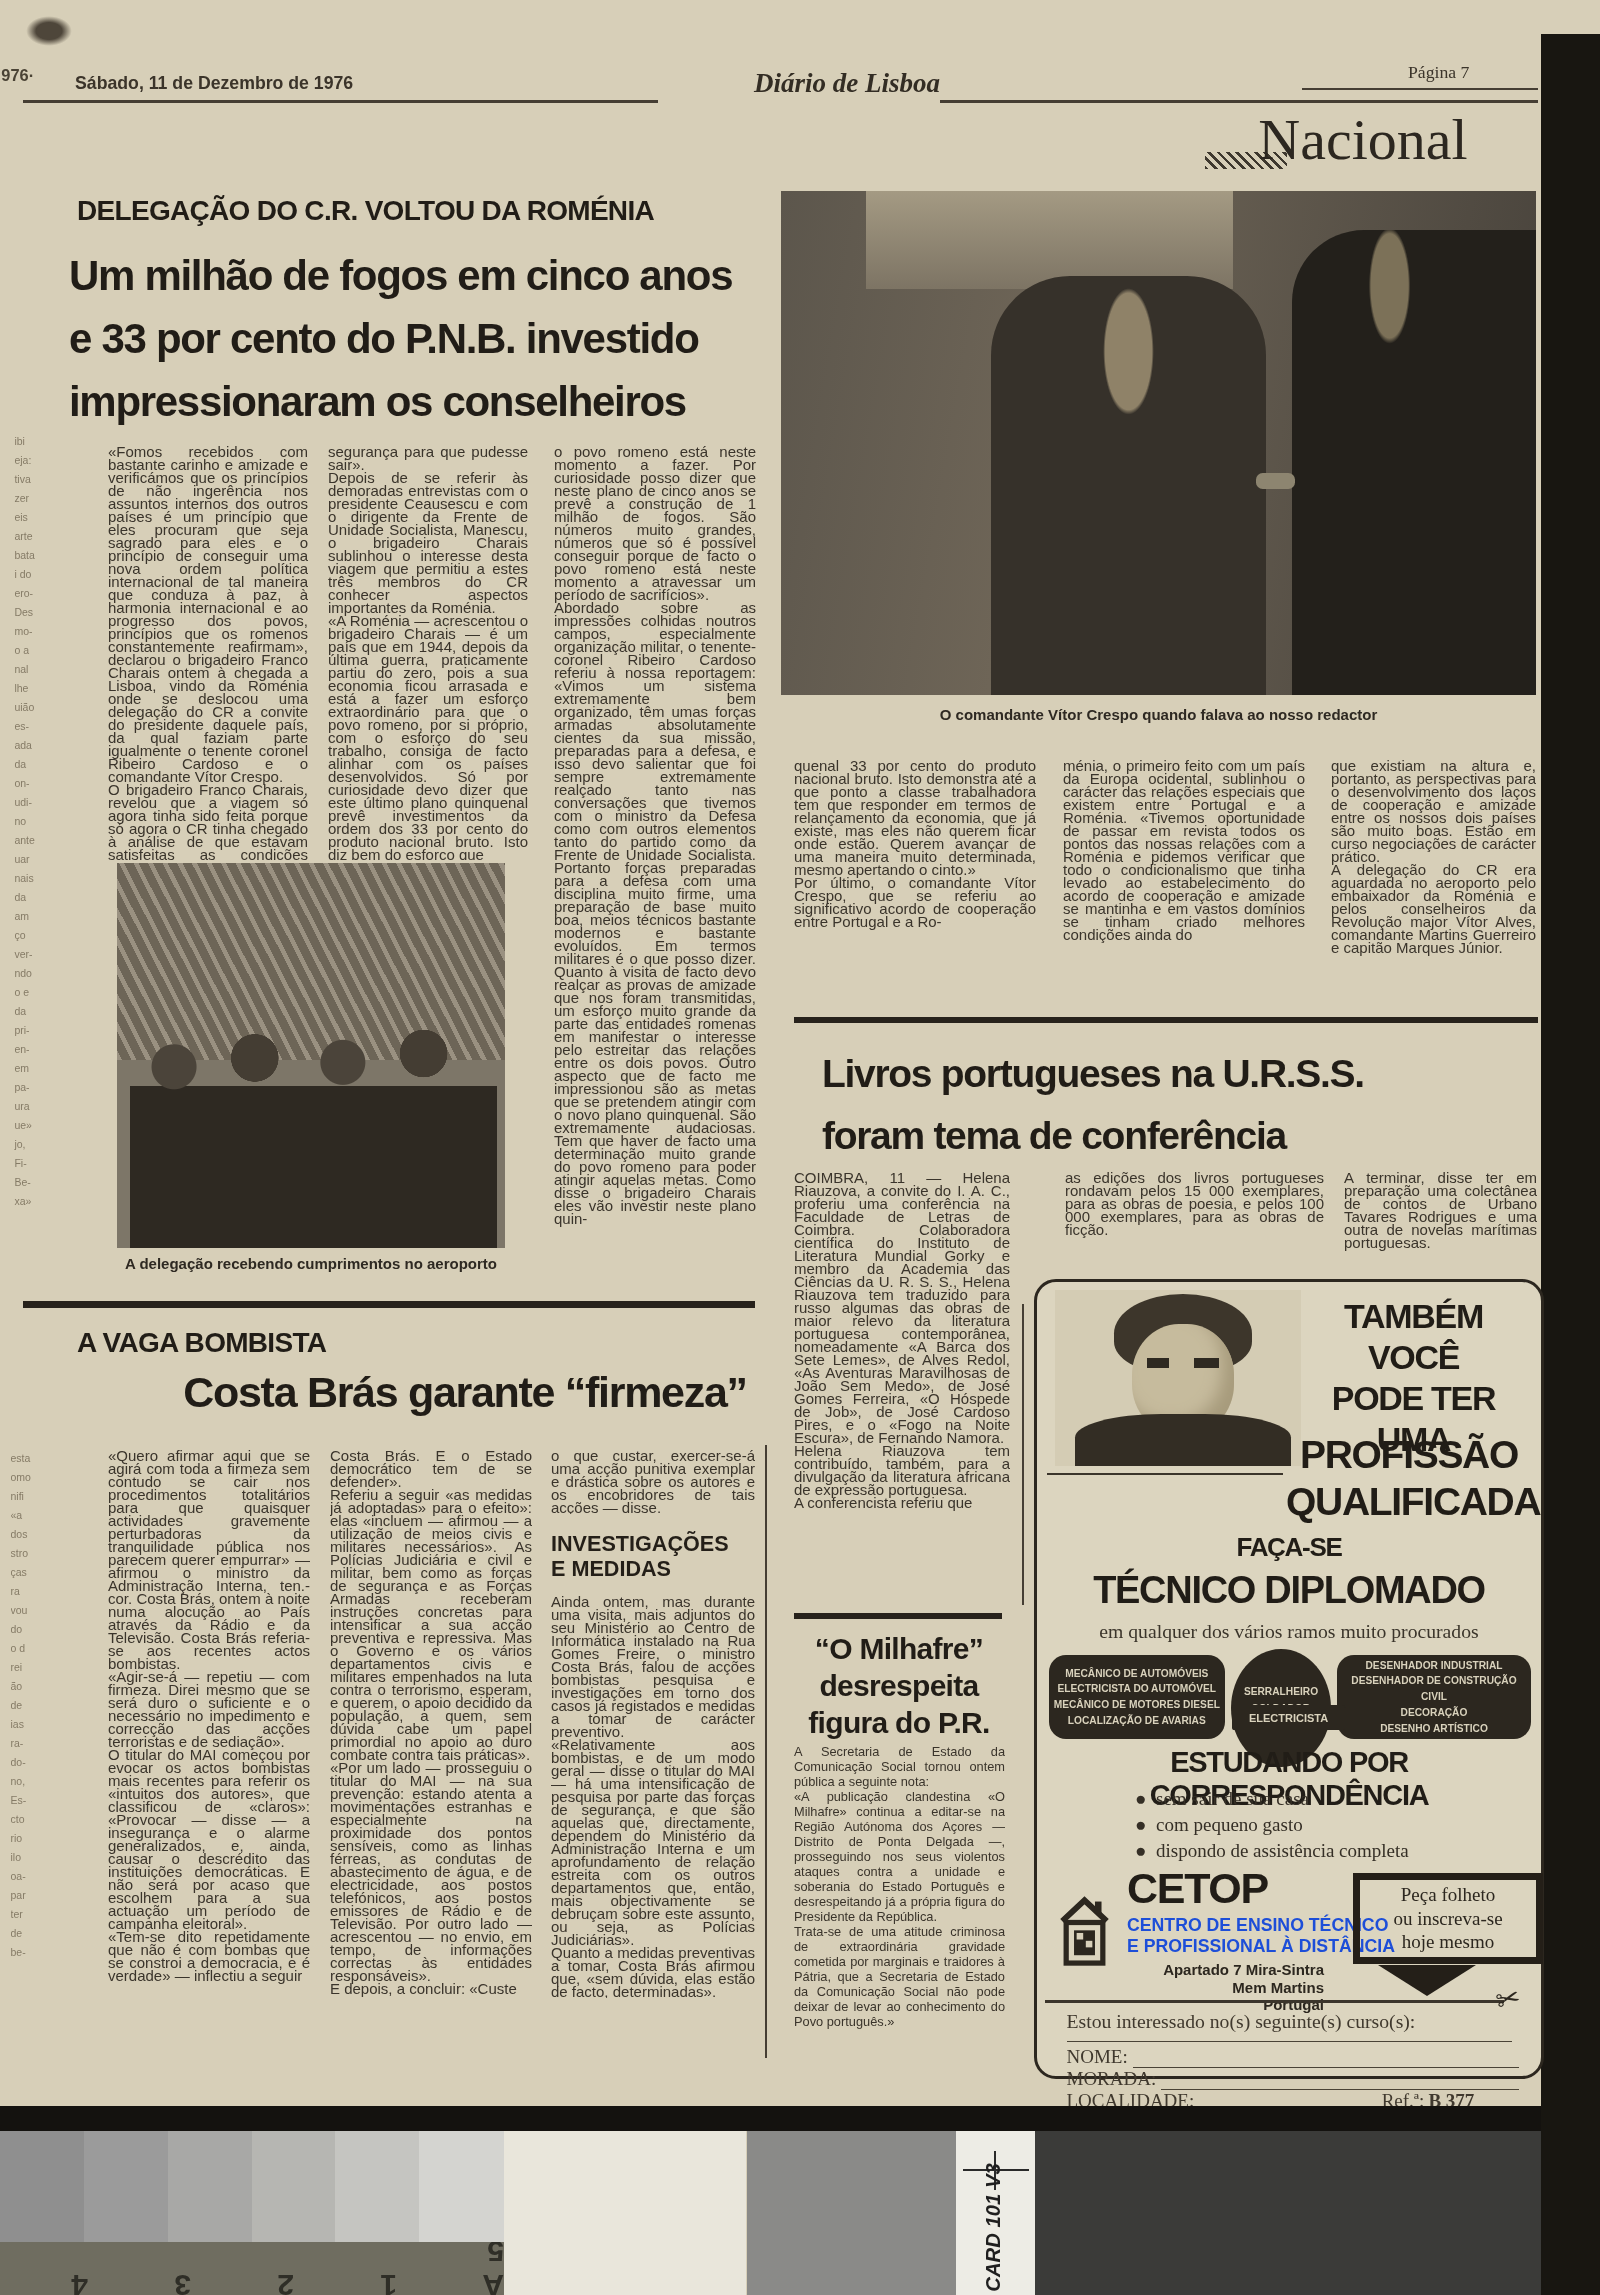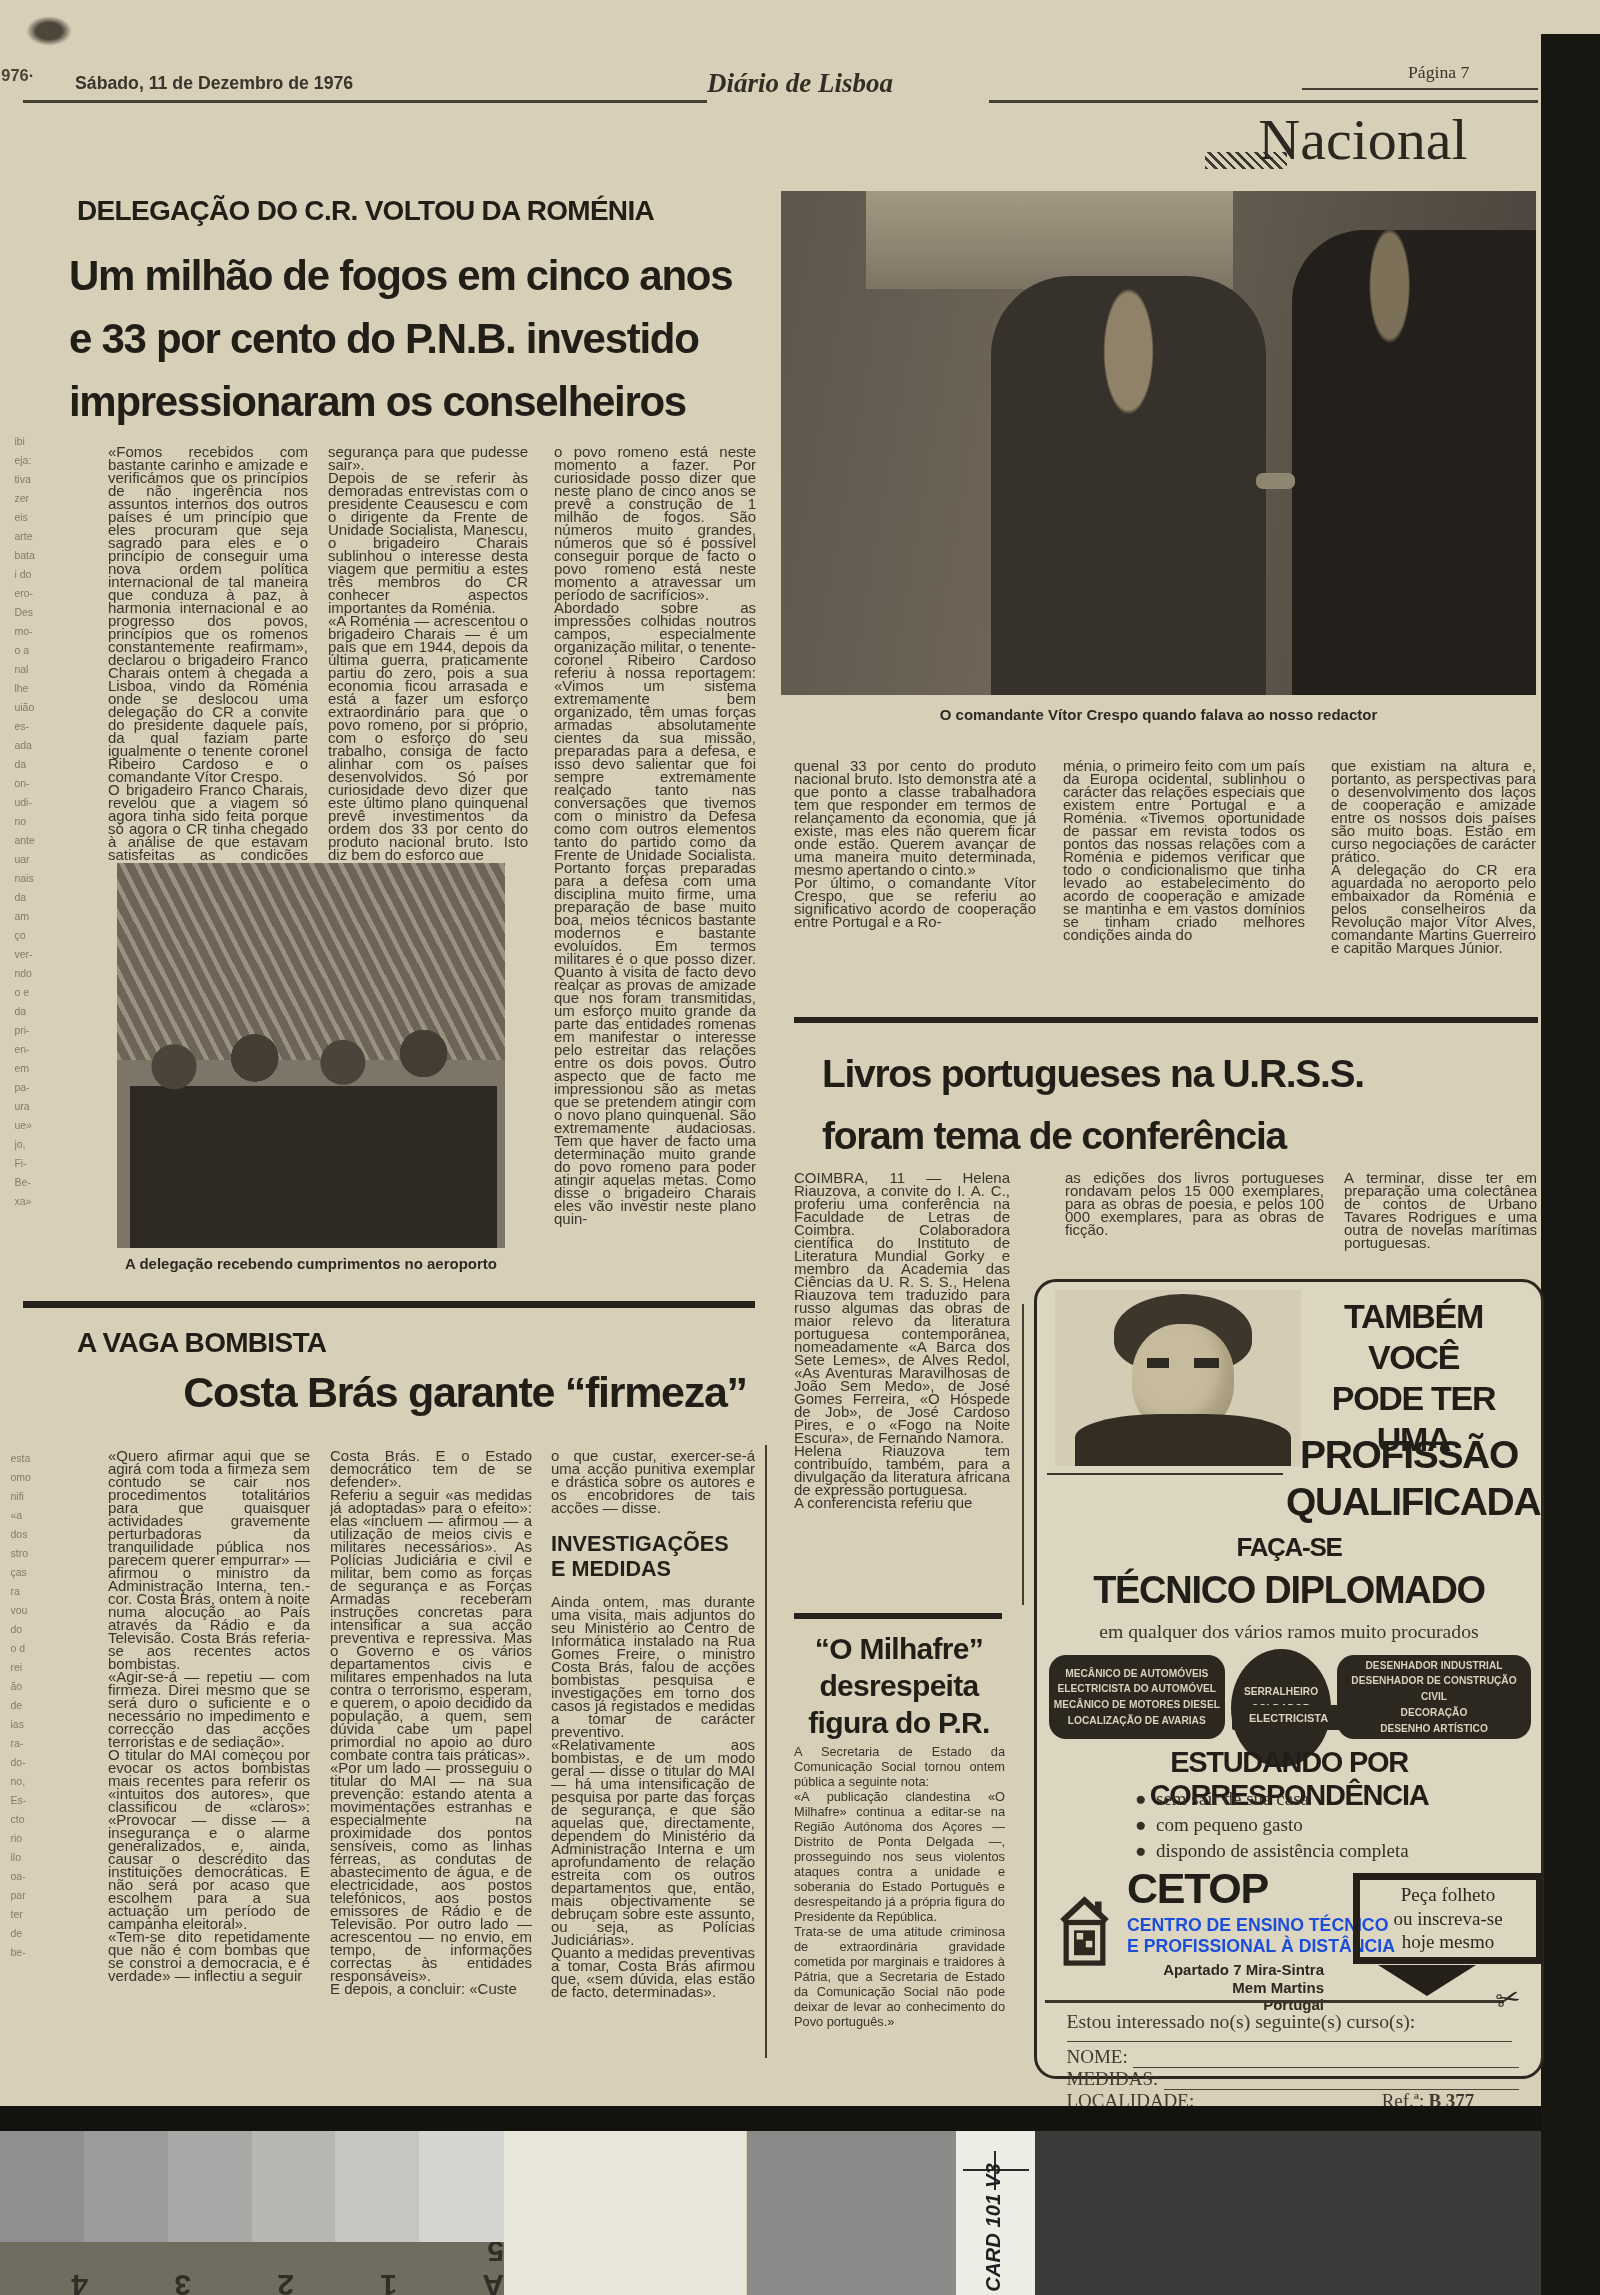--- a/index.html
+++ b/index.html
@@ -99,21 +99,21 @@
 oa-
 par
 ter
 de
 be-</div>
   <div class="abs" style="left:26px;top:15.7px;width:46px;height:30px;background:radial-gradient(ellipse,#4e463a 0 40%,transparent 70%);"></div>
 
   <div class="abs" style="left:75px;top:73px;font-size:17.7px;font-weight:bold;color:#3b342a;">Sábado, 11 de Dezembro de 1976</div>
   <div class="abs thinrule" style="left:23px;top:100px;width:1515px;height:2.6px;"></div>
   <div class="abs thinrule" style="left:1302px;top:88px;width:236px;height:2px;"></div>
-  <div class="abs serif" style="left:707px;top:68px;width:282px;height:35px;background:#d7cfb8;text-align:left;font-size:27px;font-weight:bold;font-style:italic;color:#332d24;">Diário de Lisboa</div>
+  <div class="abs serif" style="left:658px;top:68px;width:282px;height:35px;background:#d7cfb8;text-align:right;font-size:27px;font-weight:bold;font-style:italic;color:#332d24;">Diário de Lisboa</div>
   <div class="abs serif" style="left:1408px;top:62px;font-size:17.7px;color:#3b342a;">Página 7</div>
   <div class="abs" style="left:1205px;top:152px;width:82px;height:17px;background:repeating-linear-gradient(45deg,#3e382e 0 2.6px,transparent 2.6px 6.6px);"></div>
   <div class="abs serif" style="left:1232px;top:106px;width:262px;text-align:center;font-size:58px;color:#2c2720;">Nacional</div>
 
   <div class="abs kicker" style="left:77px;top:195px;">DELEGAÇÃO DO C.R. VOLTOU DA ROMÉNIA</div>
   <div class="abs headline prelines" style="left:69px;top:244px;width:708px;font-size:42px;line-height:63px;">Um milhão de fogos em cinco anos
 e 33 por cento do P.N.B. investido
 impressionaram os conselheiros</div>
 
   <div class="abs bodycol" style="left:108px;top:445px;width:200px;height:415px;">«Fomos recebidos com bastante carinho e amizade e verificámos que os princípios de não ingerência nos assuntos internos dos outros países é um princípio que eles procuram que seja sagrado para eles e o princípio de conseguir uma nova ordem política internacional de tal maneira que conduza à paz, à harmonia internacional e ao progresso dos povos, princípios que os romenos constantemente reafirmam», declarou o brigadeiro Franco Charais ontem à chegada a Lisboa, vindo da Roménia onde se deslocou uma delegação do CR a convite do presidente daquele país, da qual faziam parte igualmente o tenente coronel Ribeiro Cardoso e o comandante Vítor Crespo.
@@ -238,21 +238,21 @@
 
     <div class="abs" style="left:7.9px;top:718px;width:459px;height:2.6px;background:#3b352b;"></div>
     <div class="abs" style="left:459px;top:700px;font-size:29px;color:#2c271f;transform:rotate(-15deg);">✂</div>
     <div class="abs serif" style="left:29.5px;top:728px;font-size:19.7px;color:#40392e;">Estou interessado no(s) seguinte(s) curso(s):</div>
     <div class="abs" style="left:29.5px;top:759px;width:445px;border-bottom:1.3px solid #4a4336;"></div>
     <div class="couponrow abs" style="left:29.5px;top:764px;width:452px;">
       <span>NOME:</span>
       <span class="couponline"></span>
     </div>
     <div class="couponrow abs" style="left:29.5px;top:786px;width:452px;">
-      <span>MEDIDAS:</span>
+      <span>MORADA:</span>
       <span class="couponline"></span>
     </div>
     <div class="couponrow abs" style="left:29.5px;top:808px;width:452px;">
       <span>LOCALIDADE:</span>
       <span class="couponline" style="max-width:197px;"></span>
       <span style="margin-left:9.2px;">Ref.ª:</span>
       <span style="margin-left:4px;font-weight:bold;">B 377</span>
       <span class="couponline" style="max-width:39px;"></span>
     </div>
   </div>

